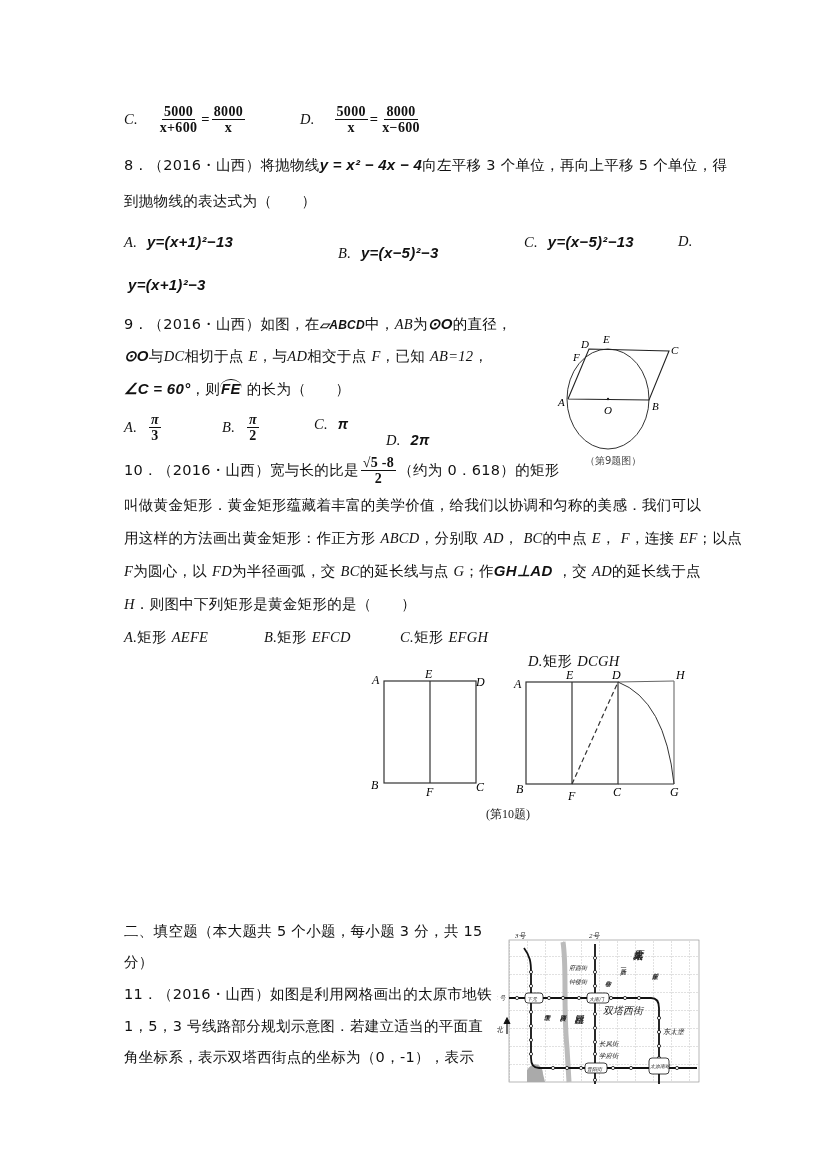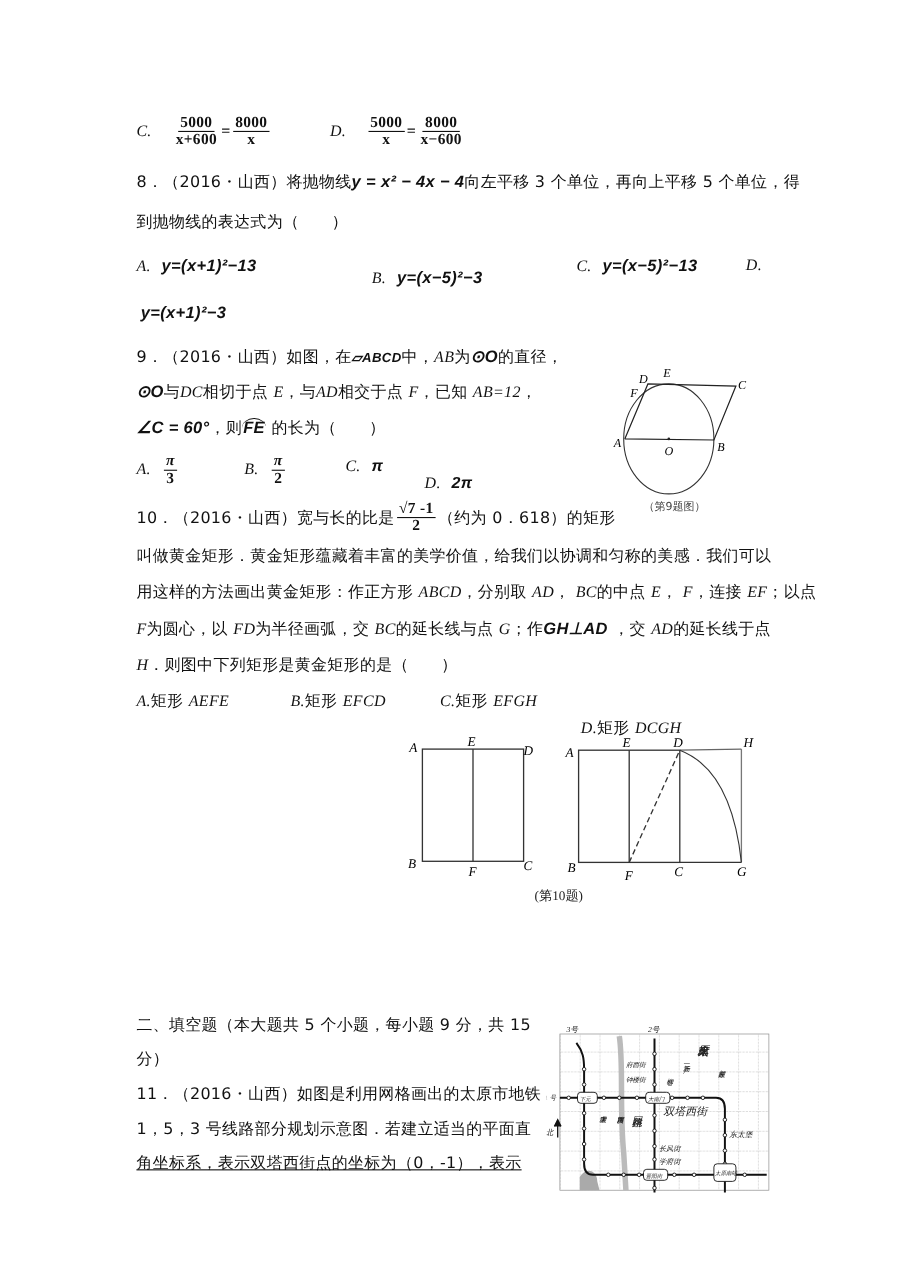--- a/index.html
+++ b/index.html
@@ -102,21 +102,21 @@
   <text x="116" y="34" font-size="11">C</text>
   <text x="18" y="41" font-size="11">F</text>
   <text x="3" y="86" font-size="11">A</text>
   <text x="49" y="94" font-size="11">O</text>
   <text x="97" y="90" font-size="11">B</text>
   <text x="30" y="144" font-size="10" style="font-family:'DejaVu Sans',sans-serif;font-style:normal" fill="#444">（第9题图）</text>
 </svg>
 
 <div class="abs line" style="left:124px; top:455px;">
   <span style="vertical-align:middle">10．（2016・山西）宽与长的比是</span><span class="frac">
-      <span class="num">√7 -1</span>
+      <span class="num">√5 -8</span>
       <span class="den">2</span>
     </span><span style="vertical-align:middle">（约为 0．618）的矩形</span>
 </div>
 <div class="abs line" style="left:124px; top:496px;font-family:Liberation Mono, monospace;">叫做黄金矩形．黄金矩形蕴藏着丰富的美学价值，给我们以协调和匀称的美感．我们可以</div>
 <div class="abs line" style="left:124px; top:529px;">
   <span>用这样的方法画出黄金矩形：作正方形</span>&nbsp;<span class="it">ABCD</span><span>，分别取</span>&nbsp;<span class="it">AD</span><span>，</span>&nbsp;<span class="it">BC</span><span>的中点</span>&nbsp;<span class="it">E</span><span>，</span>&nbsp;<span class="it">F</span><span>，连接</span>&nbsp;<span class="it">EF</span><span>；以点</span>
 </div>
 <div class="abs line" style="left:124px; top:562px;">
   <span class="it">F</span><span>为圆心，以</span>&nbsp;<span class="it">FD</span><span>为半径画弧，交</span>&nbsp;<span class="it">BC</span><span>的延长线与点</span>&nbsp;<span class="it">G</span><span>；作</span><span class="mbi" style="font-size:15px">GH⊥AD</span>&nbsp;<span>，交</span>&nbsp;<span class="it">AD</span><span>的延长线于点</span>
 </div>
@@ -162,26 +162,26 @@
   <text x="252" y="19" font-size="12">D</text>
   <text x="316" y="19" font-size="12">H</text>
   <text x="156" y="133" font-size="12">B</text>
   <text x="208" y="140" font-size="12">F</text>
   <text x="253" y="136" font-size="12">C</text>
   <text x="310" y="136" font-size="12">G</text>
 
   <text x="126" y="158" font-size="12" style="font-family:'Liberation Serif',serif;font-style:normal" fill="#222">(第10题)</text>
 </svg>
 
-<div class="abs line" style="left:124px; top:922px;">二、填空题（本大题共 5 个小题，每小题 9 分，共 15</div>
+<div class="abs line" style="left:124px; top:922px;">二、填空题（本大题共 5 个小题，每小题 3 分，共 15</div>
 <div class="abs line" style="left:124px; top:953px;">分）</div>
 
 <div class="abs line" style="left:124px; top:985px;">11．（2016・山西）如图是利用网格画出的太原市地铁</div>
 <div class="abs line" style="left:124px; top:1017px;">1，5，3 号线路部分规划示意图．若建立适当的平面直</div>
-<div class="abs line" style="left:124px; top:1048px;text-decoration:underline;">角坐标系，表示双塔西街点的坐标为（0，-1），表示</div>
+<div class="abs line" style="left:124px; top:1048px;">角坐标系，表示双塔西街点的坐标为（0，-1），表示</div>
 
 <svg class="abs" style="left:497px; top:928px;" width="210" height="160" viewBox="0 0 210 160">
   <defs>
     <pattern id="grid" width="18" height="18" patternUnits="userSpaceOnUse" x="12" y="10">
       <path d="M18 0 L0 0 0 18" fill="none" stroke="#999" stroke-width="0.6" stroke-dasharray="2,1"></path>
     </pattern>
   </defs>
   <rect x="12" y="12" width="190" height="142" fill="url(#grid)" stroke="#888" stroke-width="0.6"></rect>
 
   <path d="M66,14 C70,40 66,80 70,120 L72,154" stroke="#bbb" stroke-width="5" fill="none"></path>

